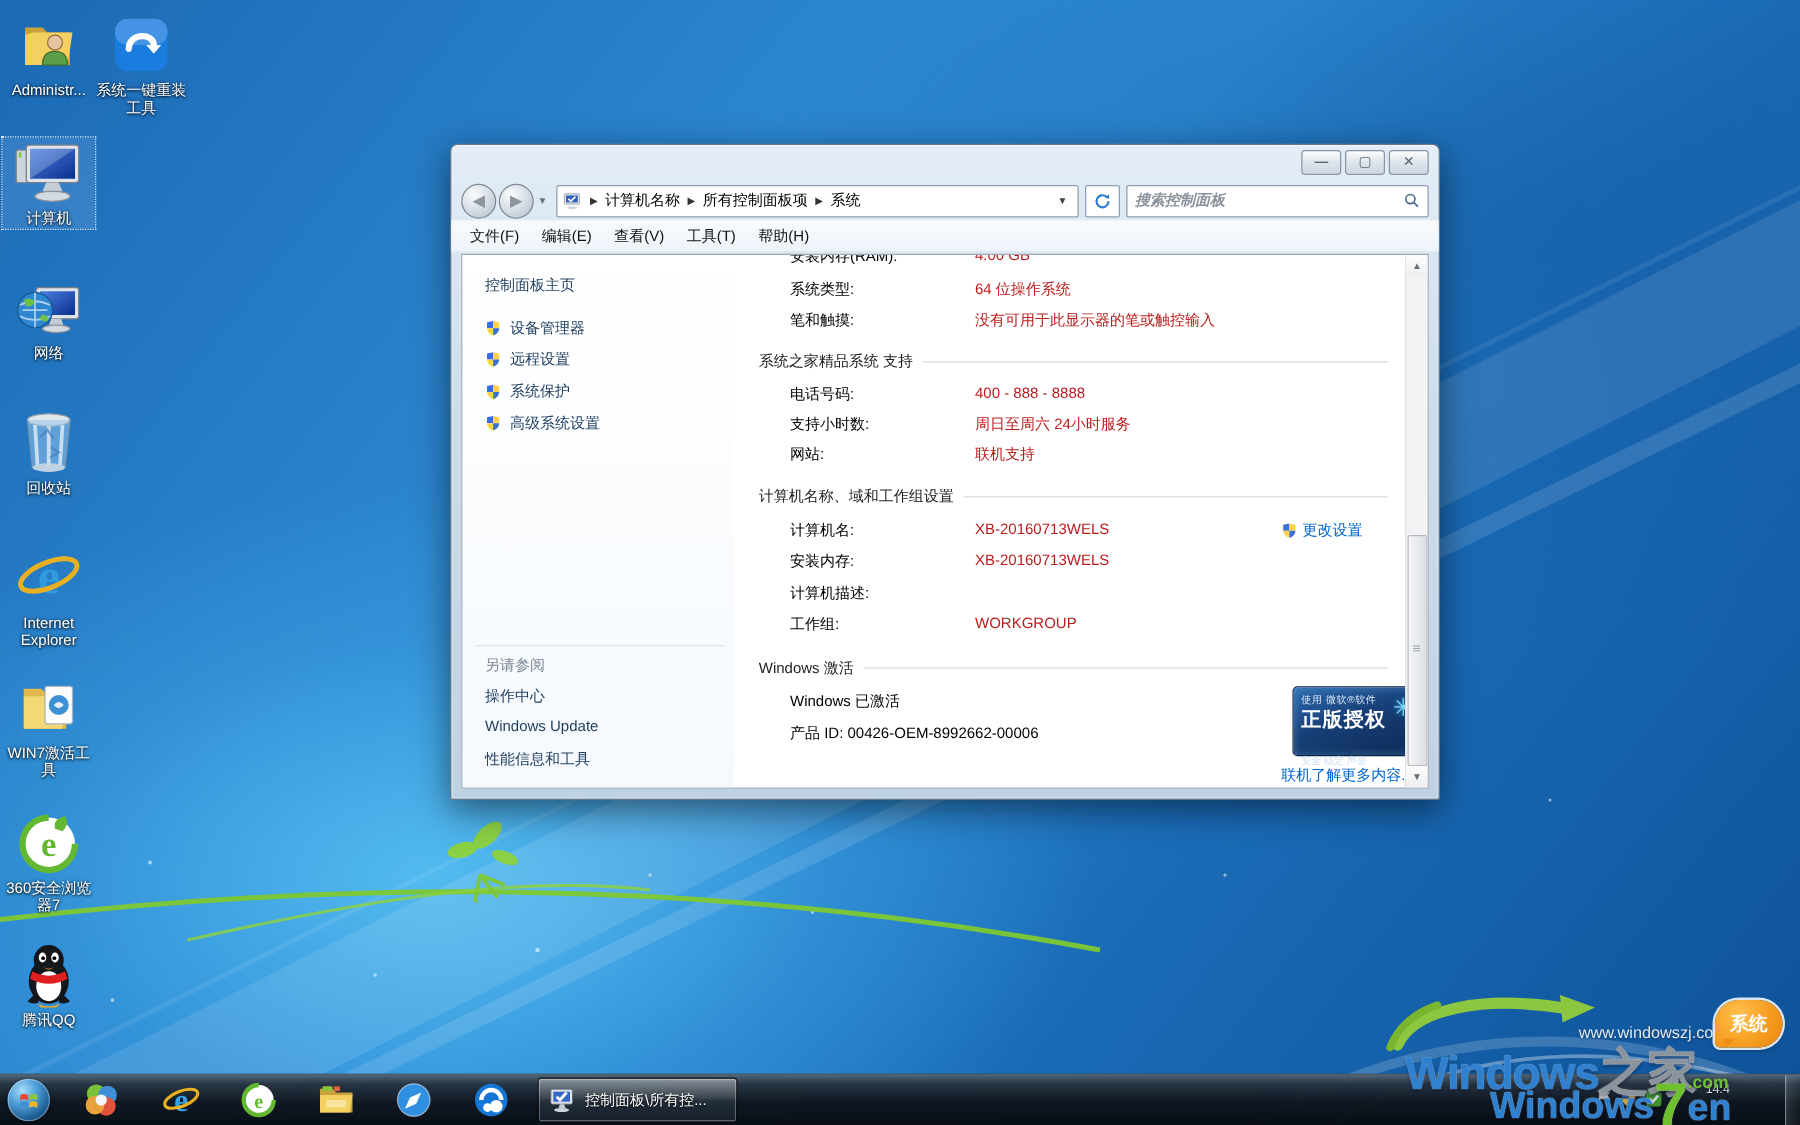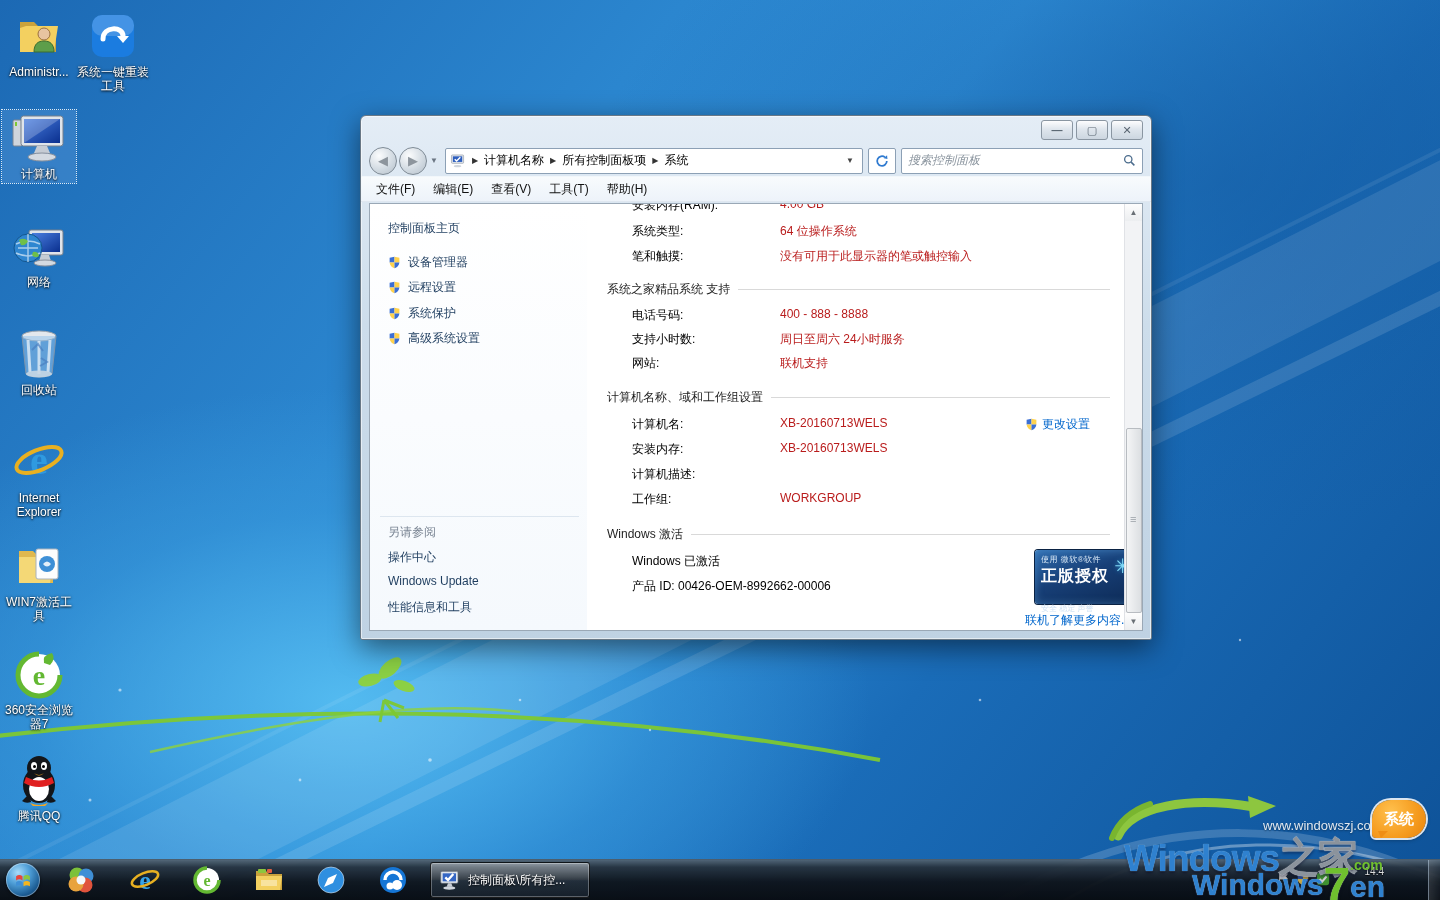--- a/index.html
+++ b/index.html
@@ -36,21 +36,21 @@
   .navdrop{color:#6b7683;font-size:8px;margin:0 2px 0 -2px;}
   .addrfield{flex:1;height:24px;background:#fff;border:1px solid #8ca0b5;border-radius:2px;
     display:flex;align-items:center;padding:0 4px;font-size:12px;color:#000;gap:6px;}
   .crumb{display:flex;align-items:center;gap:6px;}
   .crumb .sep{font-size:8px;color:#333;}
   .addrcaret{margin-left:auto;color:#444;font-size:8px;padding:0 4px;}
   .refreshbtn{width:26px;height:24px;background:#fff;border:1px solid #8ca0b5;border-radius:2px;
     display:flex;align-items:center;justify-content:center;}
   .searchbox{width:228px;height:24px;background:#fff;border:1px solid #8ca0b5;border-radius:2px;
     display:flex;align-items:center;padding:0 6px;}
-  .searchbox .ph{flex:1;font-size:12px;font-style:italic;color:#8a949e;}
+  .searchbox .ph{flex:1;font-size:12px;font-style:italic;color:#8a949e;font-weight:bold;}
   
   .menubar{height:24px;background:linear-gradient(#f8fbfd,#edf3fa);
     border-top:1px solid #f2f7fb;border-bottom:1px solid #dfe7f0;
     display:flex;align-items:center;padding-left:6px;}
   .menu{font-size:12px;color:#111;padding:3px 9px;}
   
   .content{position:absolute;left:8px;right:8px;top:87px;bottom:8px;background:#fff;
     border:1px solid #9aa8b6;display:flex;overflow:hidden;}
   .sidebar{width:197px;position:relative;background:linear-gradient(180deg,#fff, #f5f9fd);padding-left:20px;}
   .side-home{position:absolute;left:18px;top:16px;font-size:12px;color:#1d3c5e;}

